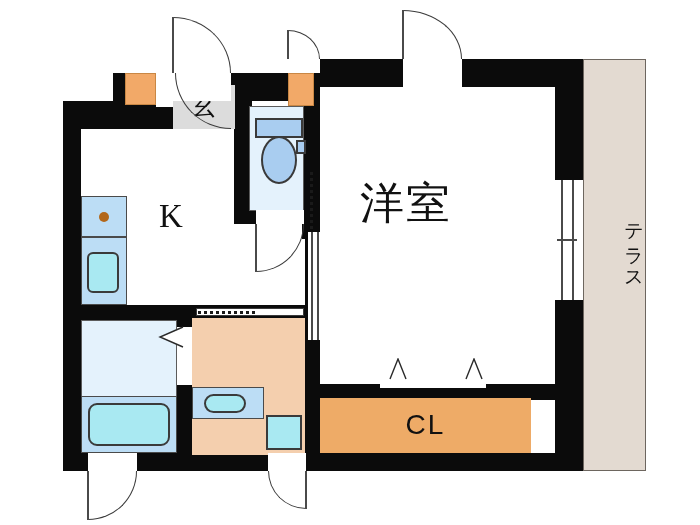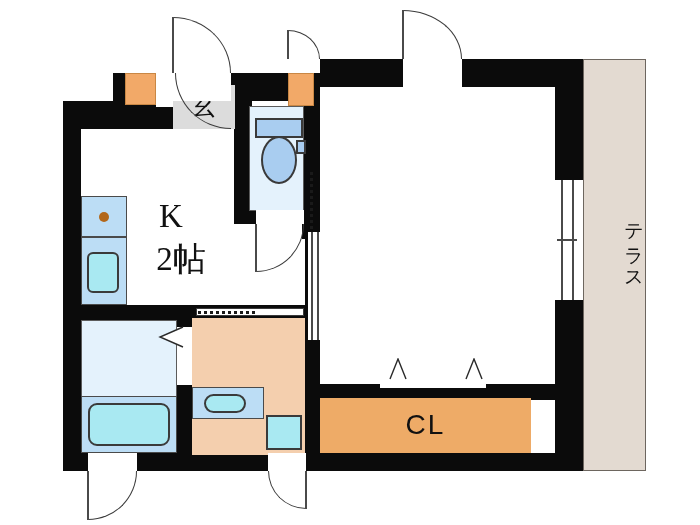--- a/index.html
+++ b/index.html
@@ -141,21 +141,20 @@
   <div class="abs arc arc-br" style="left:256px; top:224px; width:48px; height:48px;"></div>
   <div class="abs leaf" style="left:255px; top:224px; width:2px; height:48px;"></div>
 
   <div class="abs midblue" style="left:81px; top:196px; width:46px; height:41px;"></div>
   <div class="abs" style="left:99px; top:212px; width:10px; height:10px; background:#b2671a; border-radius:50%;"></div>
 
   <div class="abs midblue" style="left:81px; top:237px; width:46px; height:68px;"></div>
   <div class="abs sink-blue" style="left:87px; top:252px; width:32px; height:41px; border-radius:6px;"></div>
 
   <div class="abs label label-k" style="left:131px; top:200px; width:80px; text-align:center;">K</div>
-  <div class="abs label label-k2" style="left:131px; top:243px; width:100px; text-align:center;">2帖</div>
 
   <div class="abs label label-genkan" style="left:173px; top:92px; width:62px; text-align:center;">玄</div>
 
   <div class="abs lightblue" style="left:81px; top:320px; width:96px; height:133px;"></div>
   <div class="abs midblue" style="left:81px; top:396px; width:96px; height:57px;"></div>
   <div class="abs tub-fill" style="left:88px; top:403px; width:82px; height:43px;"></div>
 
   <div class="abs opening-white" style="left:88px; top:453px; width:49px; height:18px;"></div>
   <div class="abs arc arc-br" style="left:88px; top:471px; width:49px; height:49px;"></div>
   <div class="abs leaf" style="left:87px; top:471px; width:2px; height:49px;"></div>
@@ -172,20 +171,21 @@
 
   <div class="abs sink-blue" style="left:266px; top:415px; width:36px; height:35px;"></div>
 
   <div class="abs curtain-rail" style="left:196px; top:308px; width:108px; height:8px;"></div>
   <div class="abs dashline" style="left:198px; top:311px; width:60px; height:3px;"></div>
 
   <div class="abs opening-white" style="left:268px; top:453px; width:38px; height:18px;"></div>
   <div class="abs arc arc-bl" style="left:268px; top:471px; width:38px; height:38px;"></div>
   <div class="abs leaf" style="left:305px; top:471px; width:2px; height:38px;"></div>
 
+  <div class="abs label label-yoshitsu" style="left:360px; top:182px; width:190px; text-align:left;">洋室</div>
 
   <div class="abs tatami-cl" style="left:320px; top:398px; width:211px; height:55px;"></div>
   <div class="abs label label-cl" style="left:320px; top:411px; width:211px; text-align:center;">CL</div>
 
   <div class="abs opening-white" style="left:380px; top:378px; width:106px; height:10px;"></div>
   <svg class="abs" style="left:376px; top:358px; width:120px; height:22px;" viewBox="0 0 120 22">
     <polyline points="14,21 22,1 30,21" fill="#ffffff" stroke="#2a2a2a" stroke-width="1.4"></polyline>
     <polyline points="90,21 98,1 106,21" fill="#ffffff" stroke="#2a2a2a" stroke-width="1.4"></polyline>
   </svg>
 

